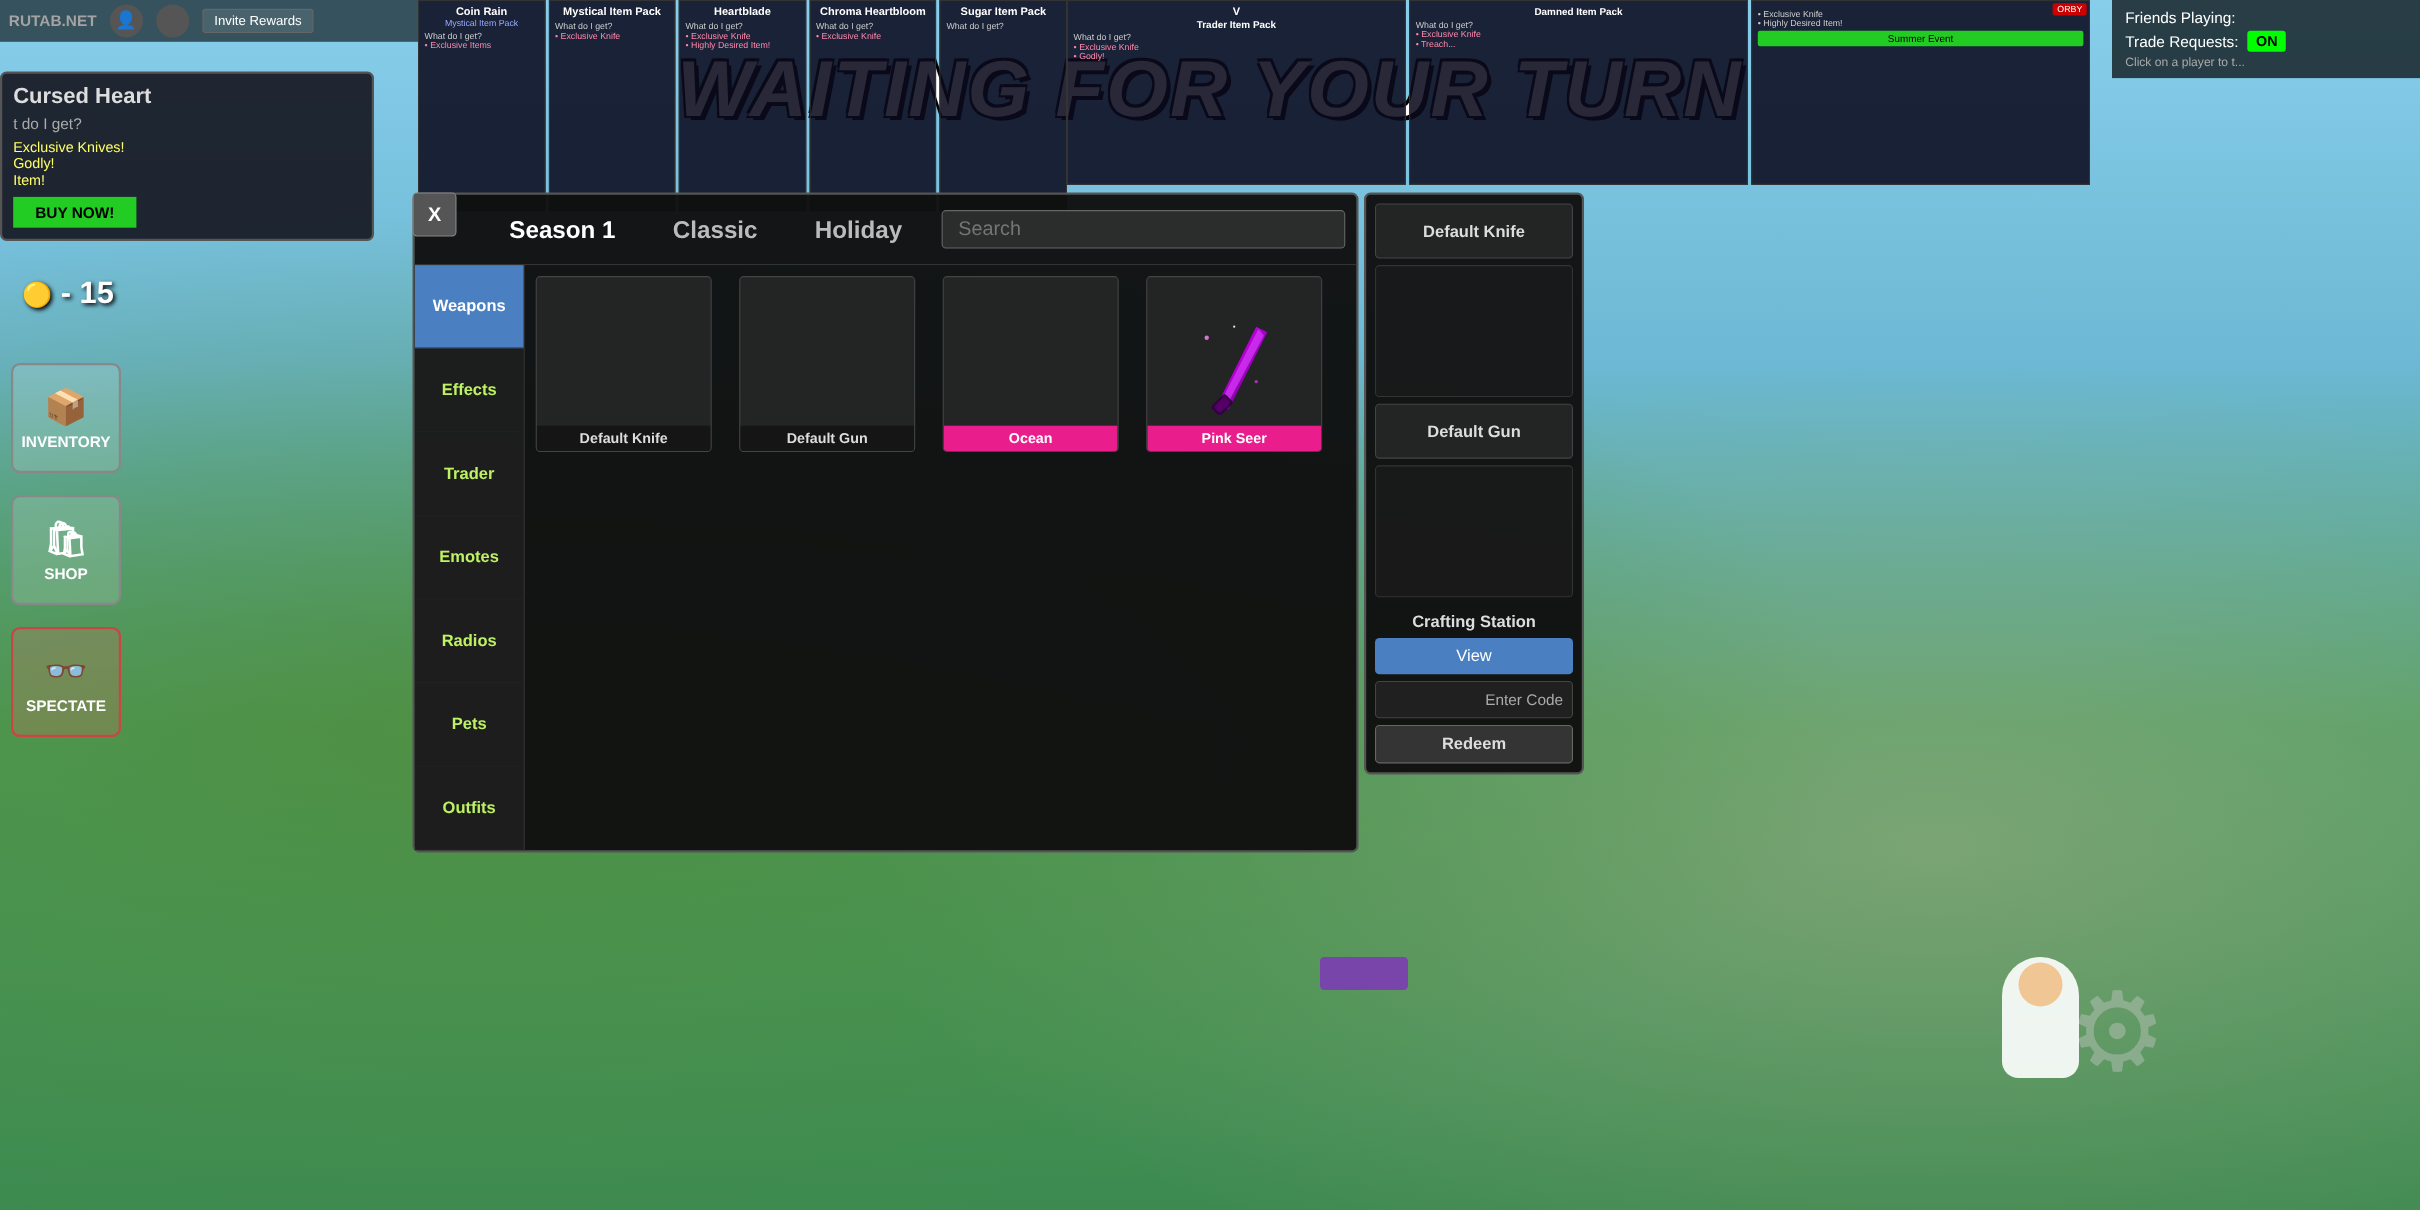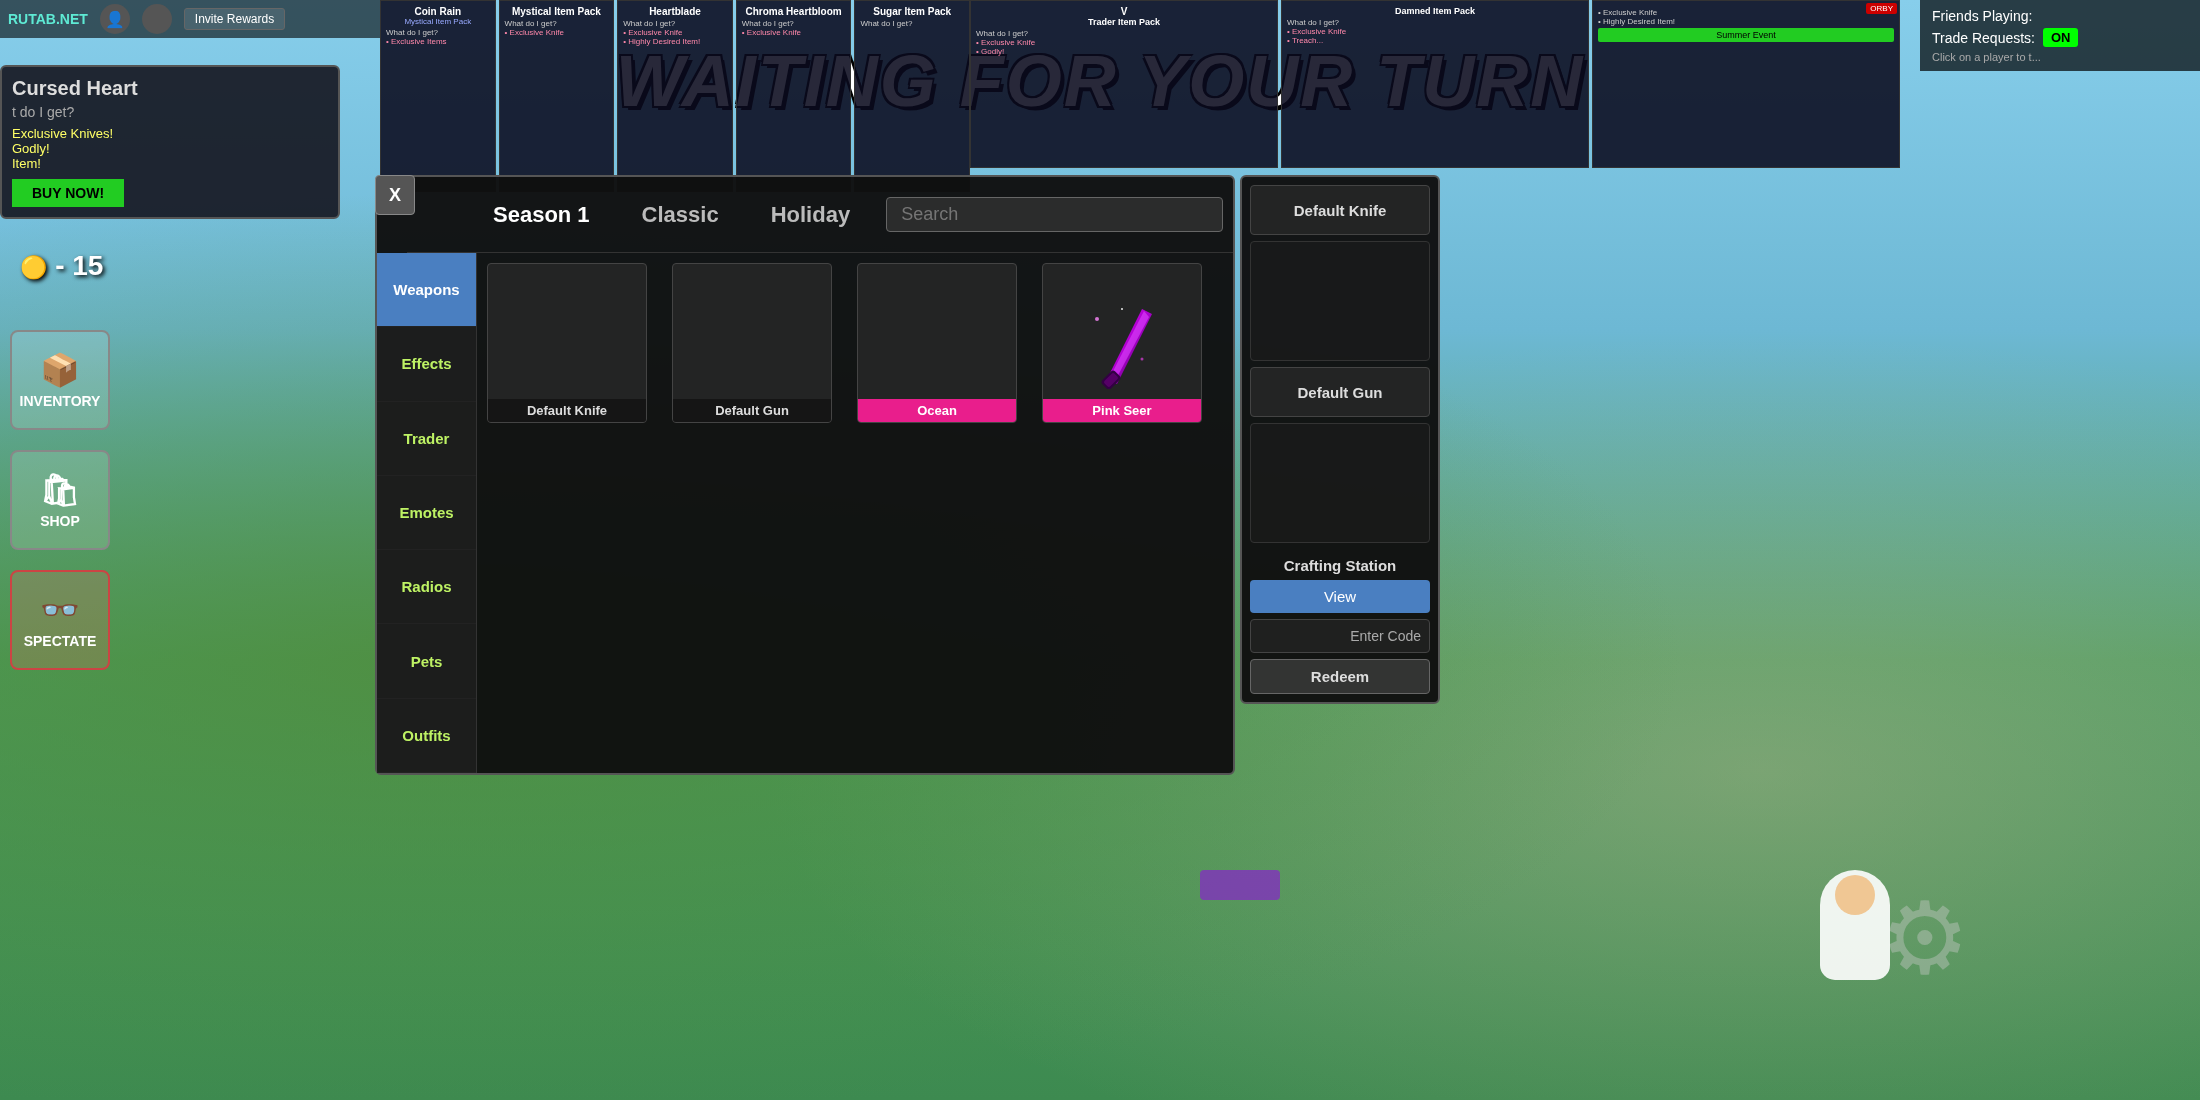--- a/index.html
+++ b/index.html
@@ -85,21 +85,21 @@
 
     .hud-top-bar {
       display: flex;
       align-items: center;
       background: rgba(0,0,0,0.6);
       padding: 4px 8px;
       gap: 12px;
     }
 
     .site-logo {
-      color: #5eead4;
+      color: #a3a3a3;
       font-weight: bold;
       font-size: 14px;
       text-align: right;
     }
 
     .invite-btn {
       background: rgba(255,255,255,0.1);
       border: 1px solid #666;
       color: #fff;
       padding: 3px 10px;
@@ -226,24 +226,23 @@
       cursor: pointer;
       border-radius: 4px;
       z-index: 25;
     }
 
     
     .tab-bar {
       display: flex;
       align-items: center;
       padding: 0 10px;
-      height: 76px;
+      height: 64px;
       border-bottom: 1px solid #333;
       gap: 20px;
-      margin-left: 30px;
     }
 
     .tab-item {
       color: #bbb;
       font-size: 22px;
       font-weight: bold;
       padding: 8px 16px;
       cursor: pointer;
       border-radius: 4px;
     }

